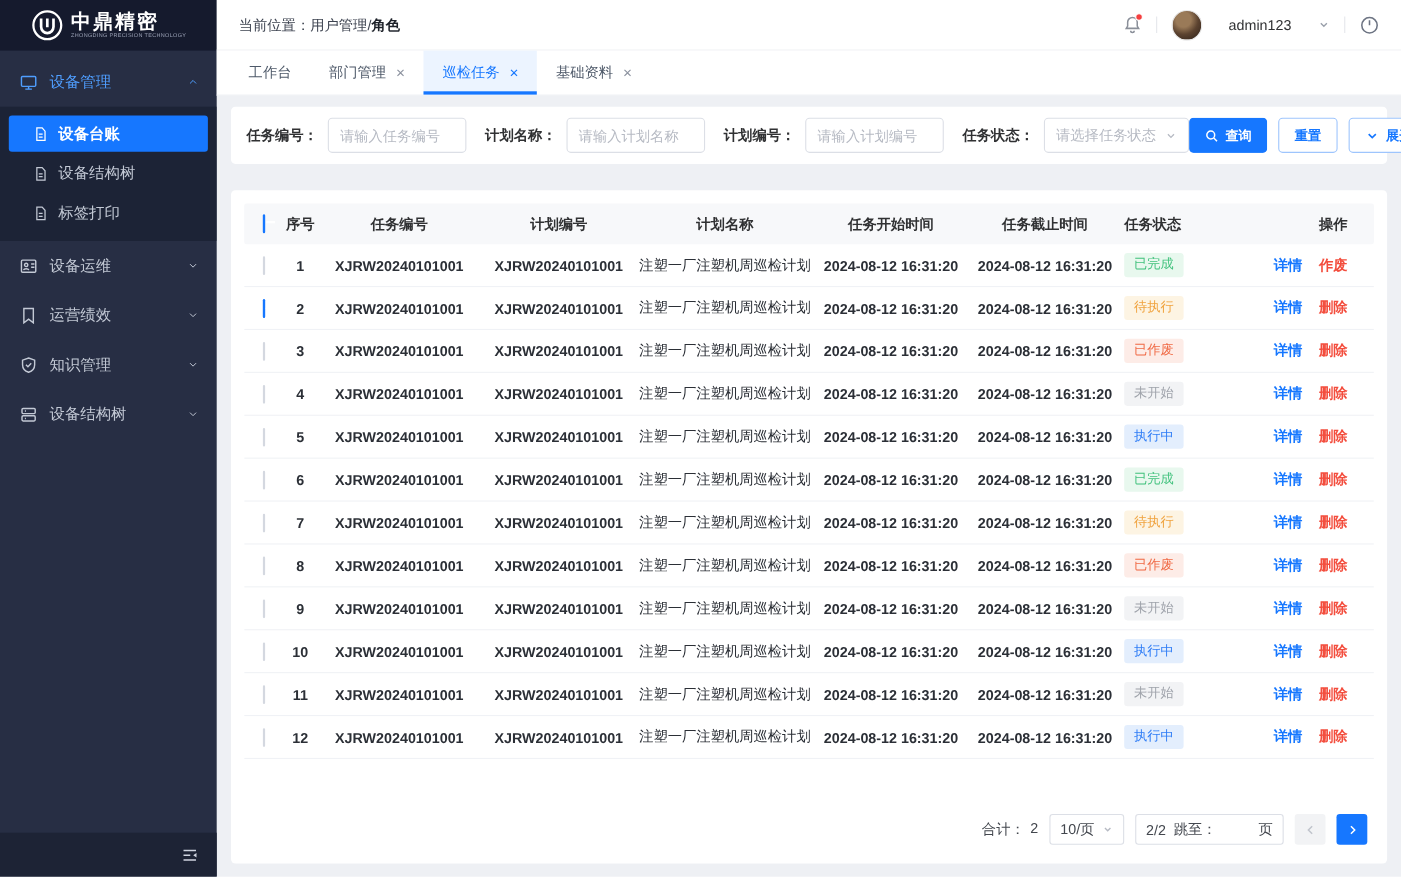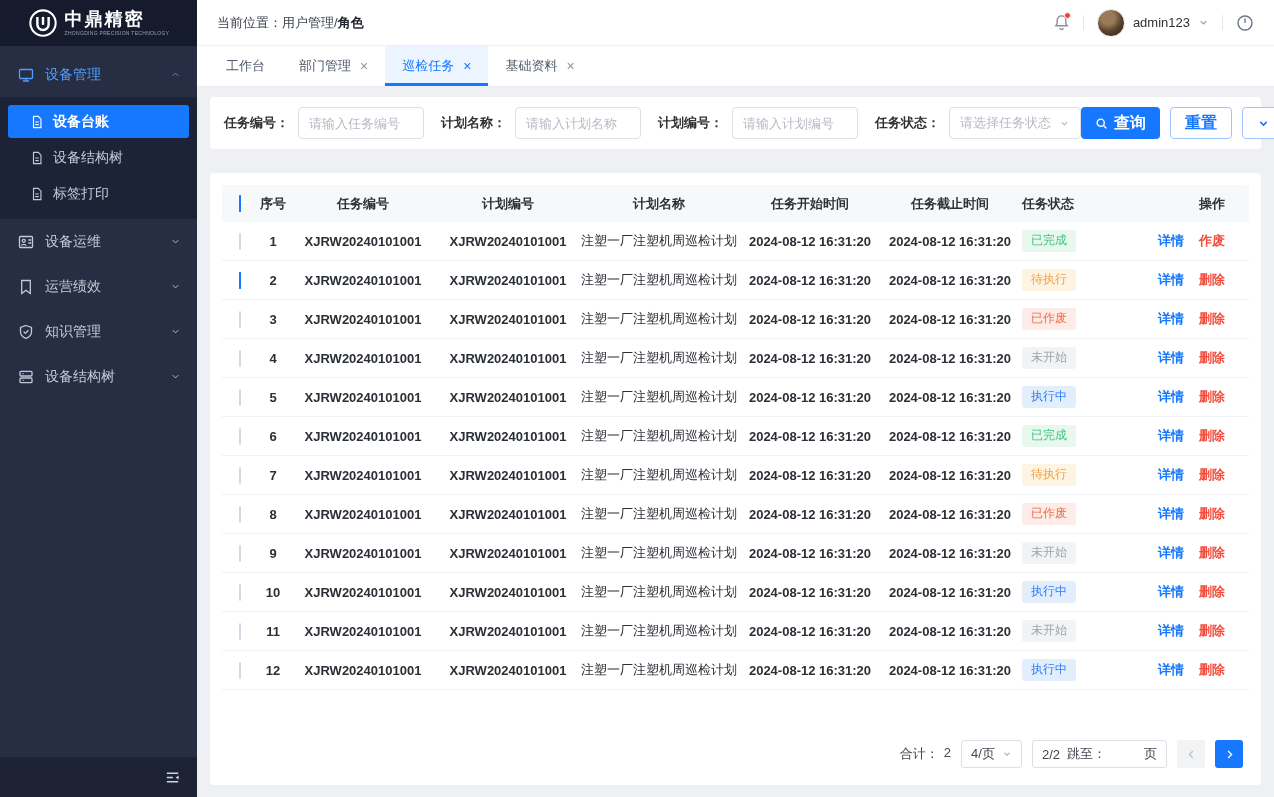--- a/index.html
+++ b/index.html
@@ -33,21 +33,21 @@
   
   .main { flex: 1; display: flex; flex-direction: column; min-width: 0; }
   .topbar { height: 46px; background: #fff; display: flex; align-items: center; padding: 0 20px; border-bottom: 1px solid #f0f1f4; flex-shrink: 0; }
   .breadcrumb { color: #3d4350; }
   .breadcrumb b { color: #1d2129; }
   .topbar-right { margin-left: auto; display: flex; align-items: center; gap: 13px; }
   .bell { position: relative; color: #8a8f99; cursor: pointer; }
   .bell svg { width: 17px; height: 17px; display: block; }
   .bell-dot { position: absolute; top: -2px; right: -1px; width: 7px; height: 7px; border-radius: 50%; background: #f53f3f; border: 1px solid #fff; }
   .v-div { width: 1px; height: 15px; background: #e5e7ec; }
-  .user-chip { display: flex; align-items: center; gap: 8px; cursor: pointer; }
+  .user-chip { display: flex; align-items: center; gap: 24px; cursor: pointer; }
   .avatar { width: 28px; height: 28px; border-radius: 50%; background: radial-gradient(circle at 38% 30%, #9a7a58 0 28%, #5c4330 55%, #2e211a 95%); border: 1px solid #e8e8e8; }
   .username { color: #303133; }
   .user-chev { color: #9aa0ab; } .user-chev svg { width: 11px; height: 11px; display: block; }
   .power { color: #6d7483; cursor: pointer; } .power svg { width: 18px; height: 18px; display: block; }
 
   .tabbar { height: 41px; background: #fff; display: flex; align-items: stretch; padding-left: 12px; flex-shrink: 0; border-bottom: 1px solid #eceef2; }
   .tab { display: flex; align-items: center; gap: 9px; padding: 0 17px; color: #4e5969; cursor: pointer; position: relative; }
   .tab-close { font-size: 14px; line-height: 1; color: #8d93a0; }
   .tab.active { background: #ecf4ff; color: #1677ff; }
   .tab.active .tab-close { color: #1677ff; }
@@ -57,21 +57,21 @@
 
   
   .filter-card { background: #fff; border-radius: 4px; padding: 10px 14px; display: flex; align-items: center; flex-shrink: 0; }
   .f-item { display: flex; align-items: center; margin-right: 17px; }
   .f-label { font-weight: bold; color: #303133; margin-right: 9px; white-space: nowrap; }
   .f-input { width: 126px; height: 32px; border: 1px solid #dcdfe6; border-radius: 4px; padding: 0 10px; font-size: 13px; color: #303133; font-family: inherit; outline: none; background: #fff; }
   .f-input::placeholder { color: #b6bac3; }
   .f-select { width: 132px; height: 32px; border: 1px solid #dcdfe6; border-radius: 4px; display: flex; align-items: center; justify-content: space-between; padding: 0 10px; color: #b6bac3; cursor: pointer; background: #fff; }
   .f-select .chev svg { width: 11px; height: 11px; }
   .f-buttons { margin-left: auto; display: flex; gap: 10px; }
-  .btn { height: 32px; border-radius: 4px; display: inline-flex; align-items: center; justify-content: center; gap: 6px; font-size: 16px; cursor: pointer; border: 1px solid transparent; font-weight: bold; white-space: nowrap; }
+  .btn { height: 32px; border-radius: 4px; display: inline-flex; align-items: center; justify-content: center; gap: 6px; font-size: 12px; cursor: pointer; border: 1px solid transparent; font-weight: bold; white-space: nowrap; }
   .btn svg { width: 13px; height: 13px; display: block; }
   .btn-primary { background: #1677ff; color: #fff; padding: 0 13px; }
   .btn-outline { background: #fff; border-color: #9ec5fd; color: #1677ff; padding: 0 14px; }
 
   
   .table-card { background: #fff; border-radius: 4px; flex: 1; display: flex; flex-direction: column; padding: 12px 12px 0; min-height: 0; }
   .t-row { display: grid; grid-template-columns: 36px 30px 150px 140px 162px 140px 140px 104px 1fr; align-items: center; height: 39px; border-bottom: 1px solid #f0f2f6; }
   .t-head { background: #f7f8fa; border-radius: 2px; height: 37px; font-weight: bold; color: #303133; border-bottom: none; flex-shrink: 0; }
   .tc { text-align: center; white-space: nowrap; }
   .tl { text-align: left; padding-left: 2px; white-space: nowrap; }
@@ -519,21 +519,21 @@
               </div>
             </div>
           </div>
 
         <div class="pagination">
           <span class="pg-total">
             <span>合计：</span>
               <span>2</span>
           </span>
           <span class="pg-box">
-            <span>4/页</span>
+            <span>10/页</span>
             <span class="chev">
               <svg viewBox="0 0 16 16" fill="none" stroke="#b6bac3" stroke-width="2">
                   <path d="M4 6l4 4 4-4"></path>
                 </svg>
             </span>
           </span>
           <span class="pg-box" style="cursor:default;">
             <span>2/2</span>
             <span>跳至：</span>
             <span class="pg-jump-space"></span>

